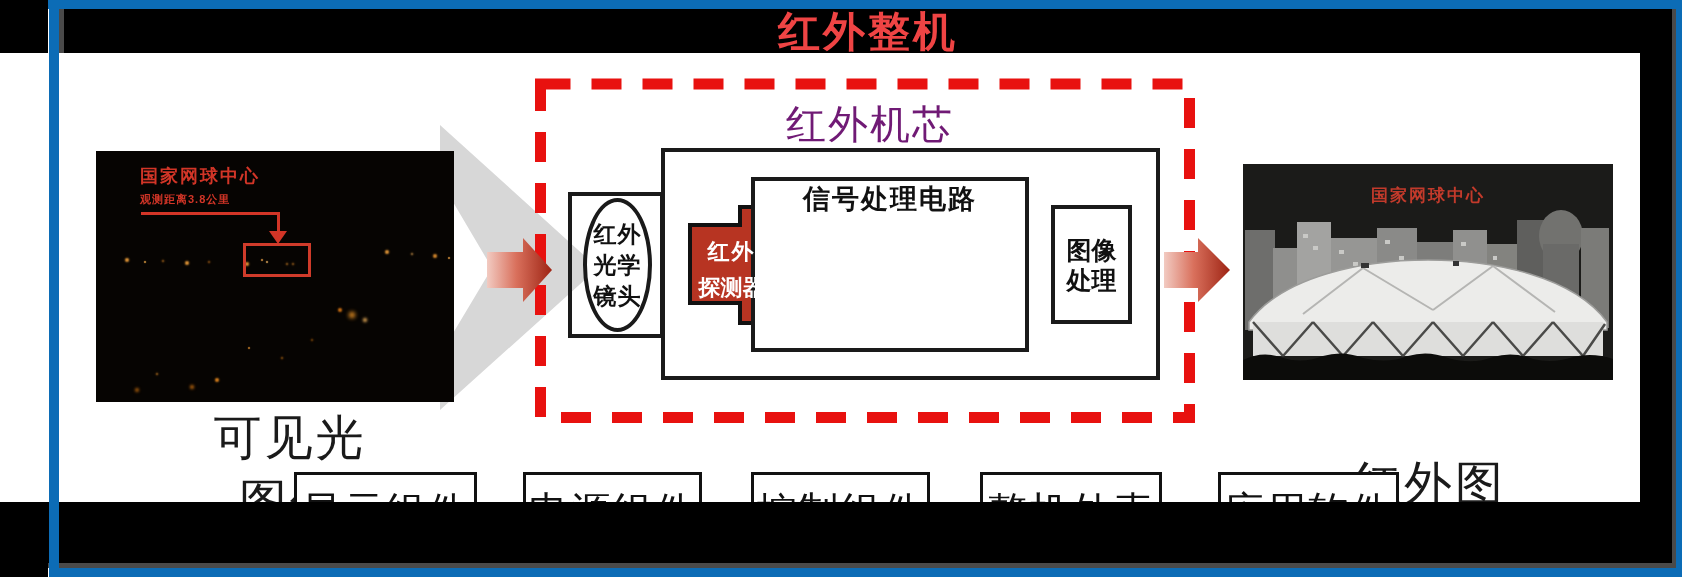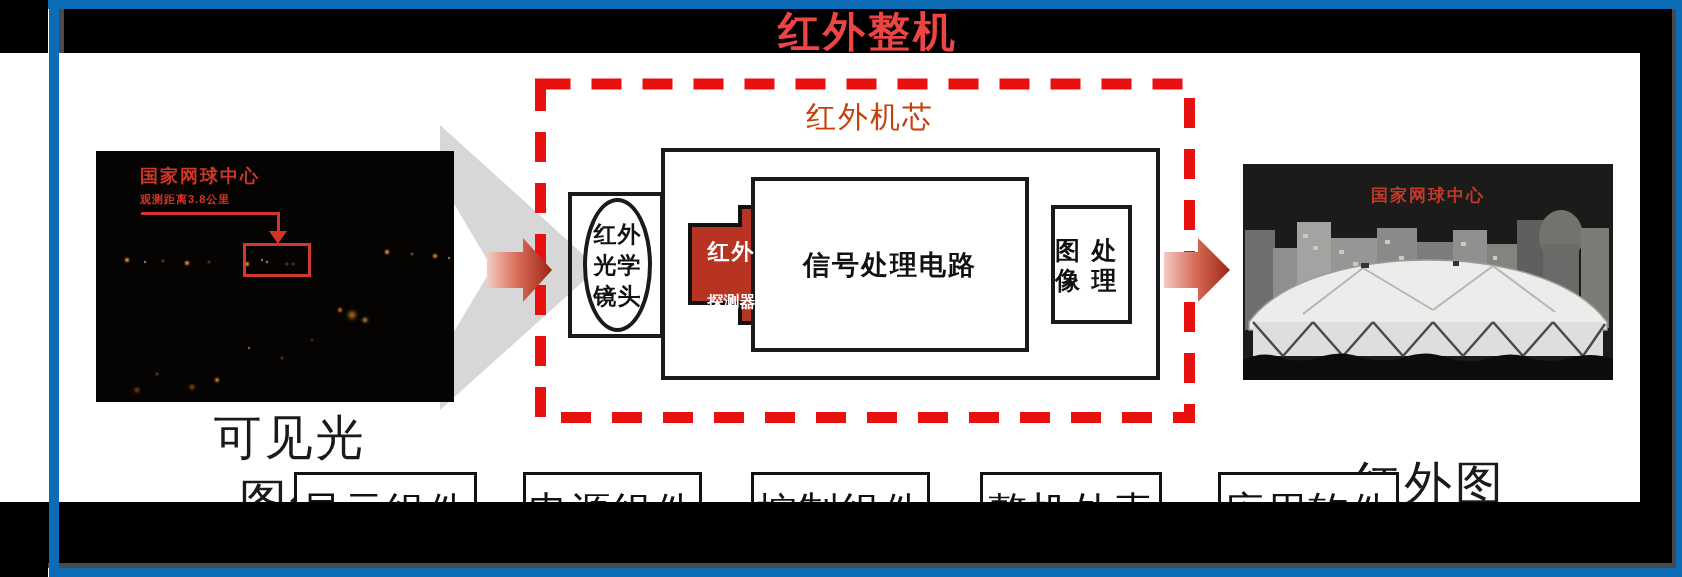--- a/index.html
+++ b/index.html
@@ -48,32 +48,32 @@
   
   .lens-rect{left:568px;top:192px;width:96px;height:146px;background:#ffffff;border:4px solid #1a1a1a;z-index:2;}
   .lens-rect-outline{left:568px;top:192px;width:96px;height:146px;border:4px solid #1a1a1a;z-index:4;background:transparent;}
   .lens-ellipse{left:583px;top:198px;width:69px;height:134px;background:#ffffff;border:4px solid #1a1a1a;
     border-radius:50%;z-index:4;display:flex;flex-direction:column;justify-content:center;align-items:center;}
   .lens-ellipse span{font-size:23px;line-height:31px;font-weight:700;color:#111;letter-spacing:1px;}
 
   .big-box{left:661px;top:148px;width:499px;height:232px;background:#ffffff;border:4px solid #1a1a1a;z-index:4;}
 
   .signal-box{left:751px;top:177px;width:278px;height:175px;background:#ffffff;border:4px solid #1a1a1a;z-index:5;
-    display:flex;align-items:center;justify-content:center;font-size:27px;font-weight:700;letter-spacing:2px;color:#111;}
+    display:flex;align-items:flex-start;justify-content:center;font-size:27px;font-weight:700;letter-spacing:2px;color:#111;}
   .imgproc-box{left:1051px;top:205px;width:81px;height:119px;background:#ffffff;border:4px solid #1a1a1a;z-index:5;
-    display:flex;flex-direction:row;align-items:center;justify-content:center;}
+    display:flex;flex-direction:column;align-items:center;justify-content:center;}
   .imgproc-box span{font-size:25px;line-height:30px;font-weight:700;color:#111;}
 
   .detector-text{left:684px;top:201px;width:95px;z-index:6;text-align:center;}
   .detector-text span{display:block;color:#ffffff;font-weight:700;}
   .det-l1{font-size:22px;margin-top:36px;letter-spacing:2px;}
-  .det-l2{font-size:16px;margin-top:25px;letter-spacing:0;}
-
-  .core-label{left:760px;top:97px;width:220px;text-align:center;font-size:30px;font-weight:500;
-    letter-spacing:2px;color:#c2410c;z-index:6;}
+  .det-l2{font-size:22px;margin-top:6px;letter-spacing:0;}
+
+  .core-label{left:760px;top:97px;width:220px;text-align:center;font-size:40px;font-weight:500;
+    letter-spacing:2px;color:#701a75;z-index:6;}
 
   
   .comp-box{top:472px;height:46px;background:#ffffff;border:3px solid #111;z-index:10;
     text-align:center;padding-top:9px;font-size:40px;font-weight:500;letter-spacing:2px;color:#111;overflow:visible;}
 </style>
 </head>
 <body>
 
 <div id="canvas" class="nosel">
 

